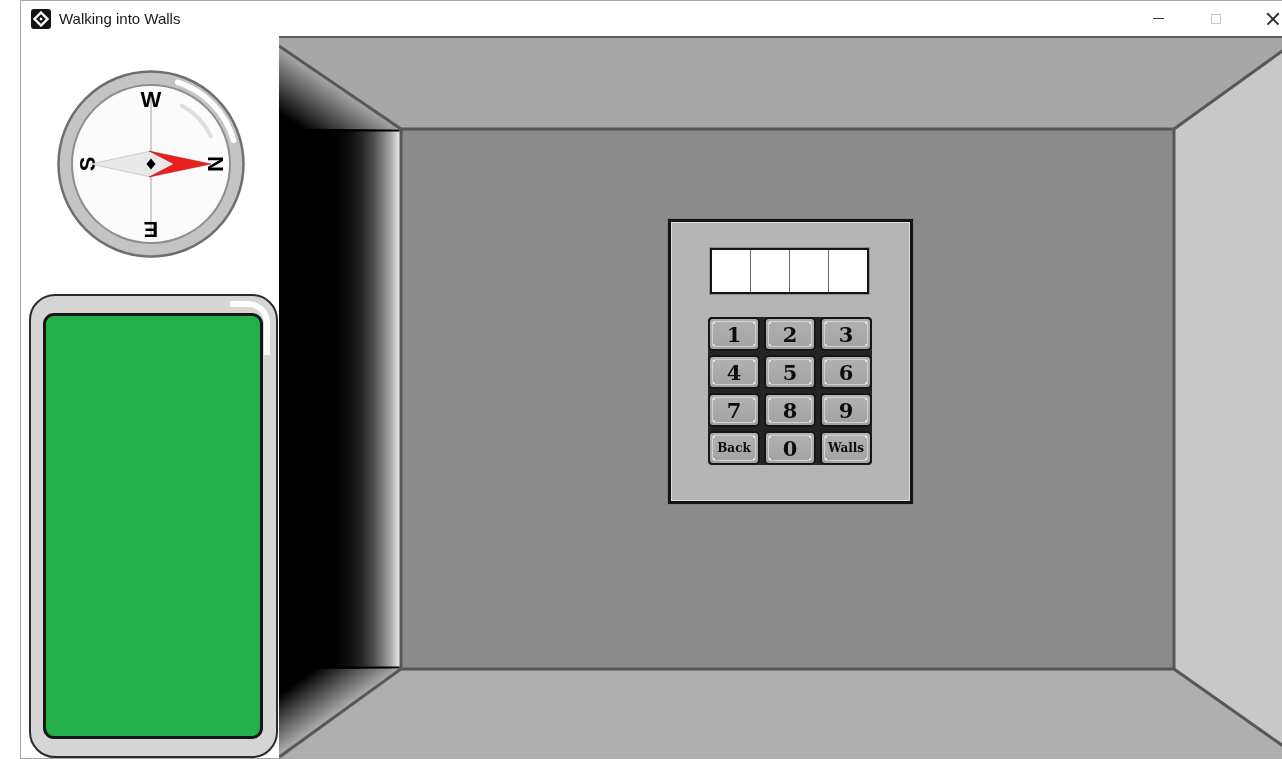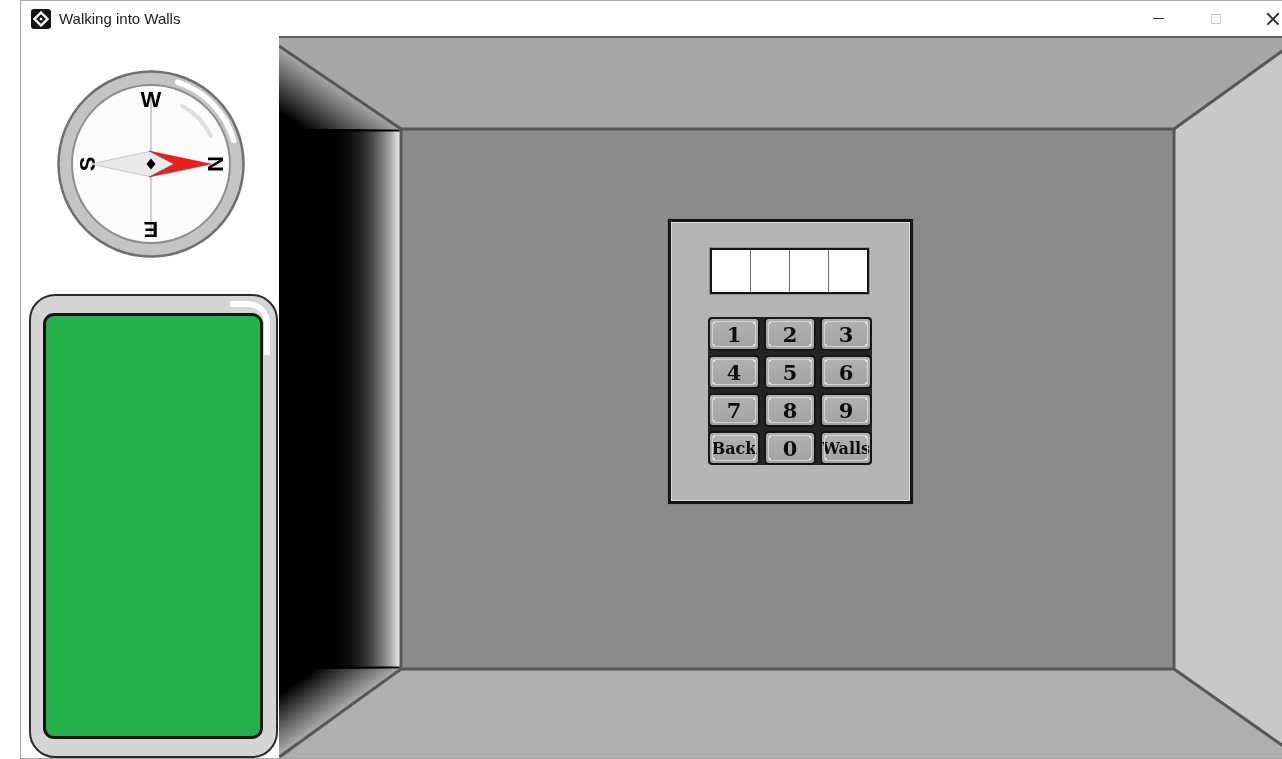--- a/index.html
+++ b/index.html
@@ -36,21 +36,21 @@
   .kp-cell { flex:1; border-right:1.5px solid #6b6b6b; }
   .kp-cell:last-child { border-right:none; }
   .btn-grid { position:absolute; left:37px; top:95px; width:164px; height:148px; display:grid; grid-template-columns:repeat(3,52px); grid-template-rows:repeat(4,34px); gap:4px; background:#242424; border-radius:4px; }
   .kp-btn { position:relative; background:linear-gradient(#b2b2b2,#a2a2a2); border:2px solid #161616; border-radius:5px; display:flex; align-items:center; justify-content:center; font-family:"DejaVu Serif", serif; font-weight:bold; font-size:21px; color:#0d0d0d; cursor:pointer; padding:0; }
   .kp-btn::before { content:""; position:absolute; inset:2px; border:1px solid #d2d2d2; border-radius:3px; pointer-events:none;
      background-image:
        radial-gradient(circle at 0 0, rgba(255,255,255,.95) 0 1.5px, transparent 2.5px),
        radial-gradient(circle at 100% 0, rgba(255,255,255,.95) 0 1.5px, transparent 2.5px),
        radial-gradient(circle at 0 100%, rgba(255,255,255,.95) 0 1.5px, transparent 2.5px),
        radial-gradient(circle at 100% 100%, rgba(255,255,255,.95) 0 1.5px, transparent 2.5px); }
-  .kp-btn.word { font-size:16px; }
+  .kp-btn.word { font-size:12px; }
 </style>
 </head>
 <body>
 
 <div class="window">
 
   <div class="titlebar">
     <div class="app-icon">
       <svg width="16" height="16" viewBox="0 0 16 16">
         <path d="M8 1.5 L14.5 8 L8 14.5 L1.5 8 Z" fill="none" stroke="#ffffff" stroke-width="2.4"></path>

